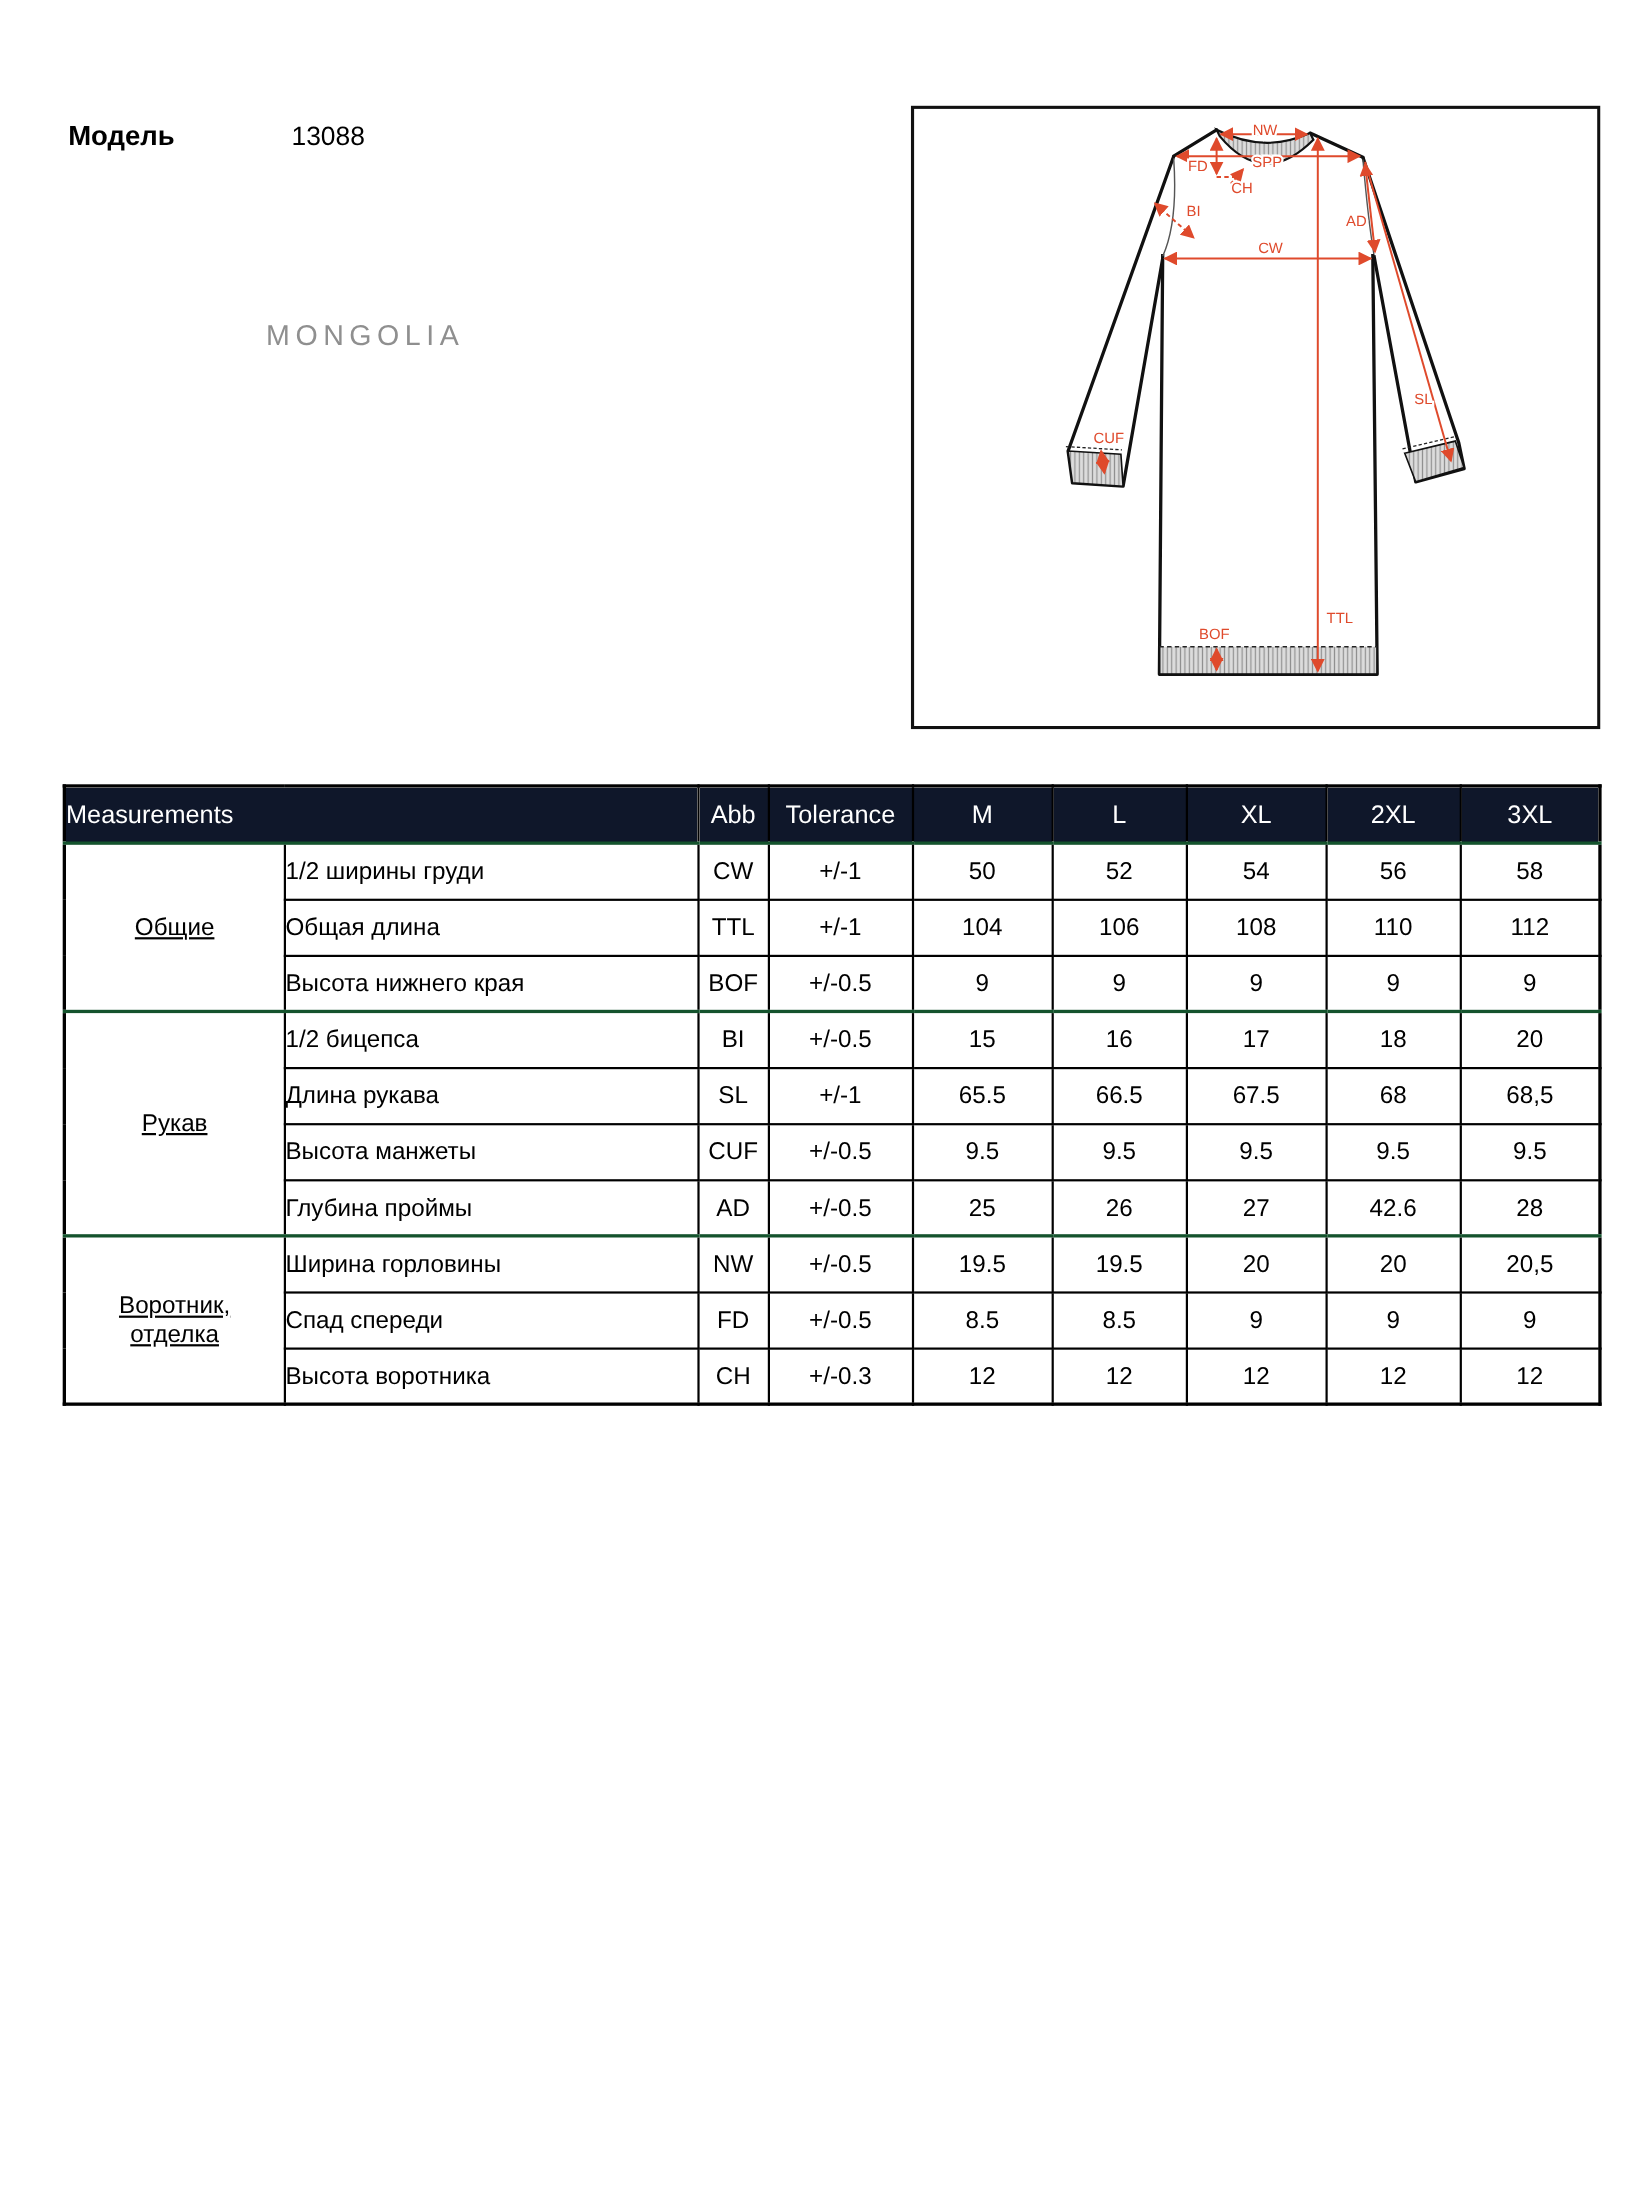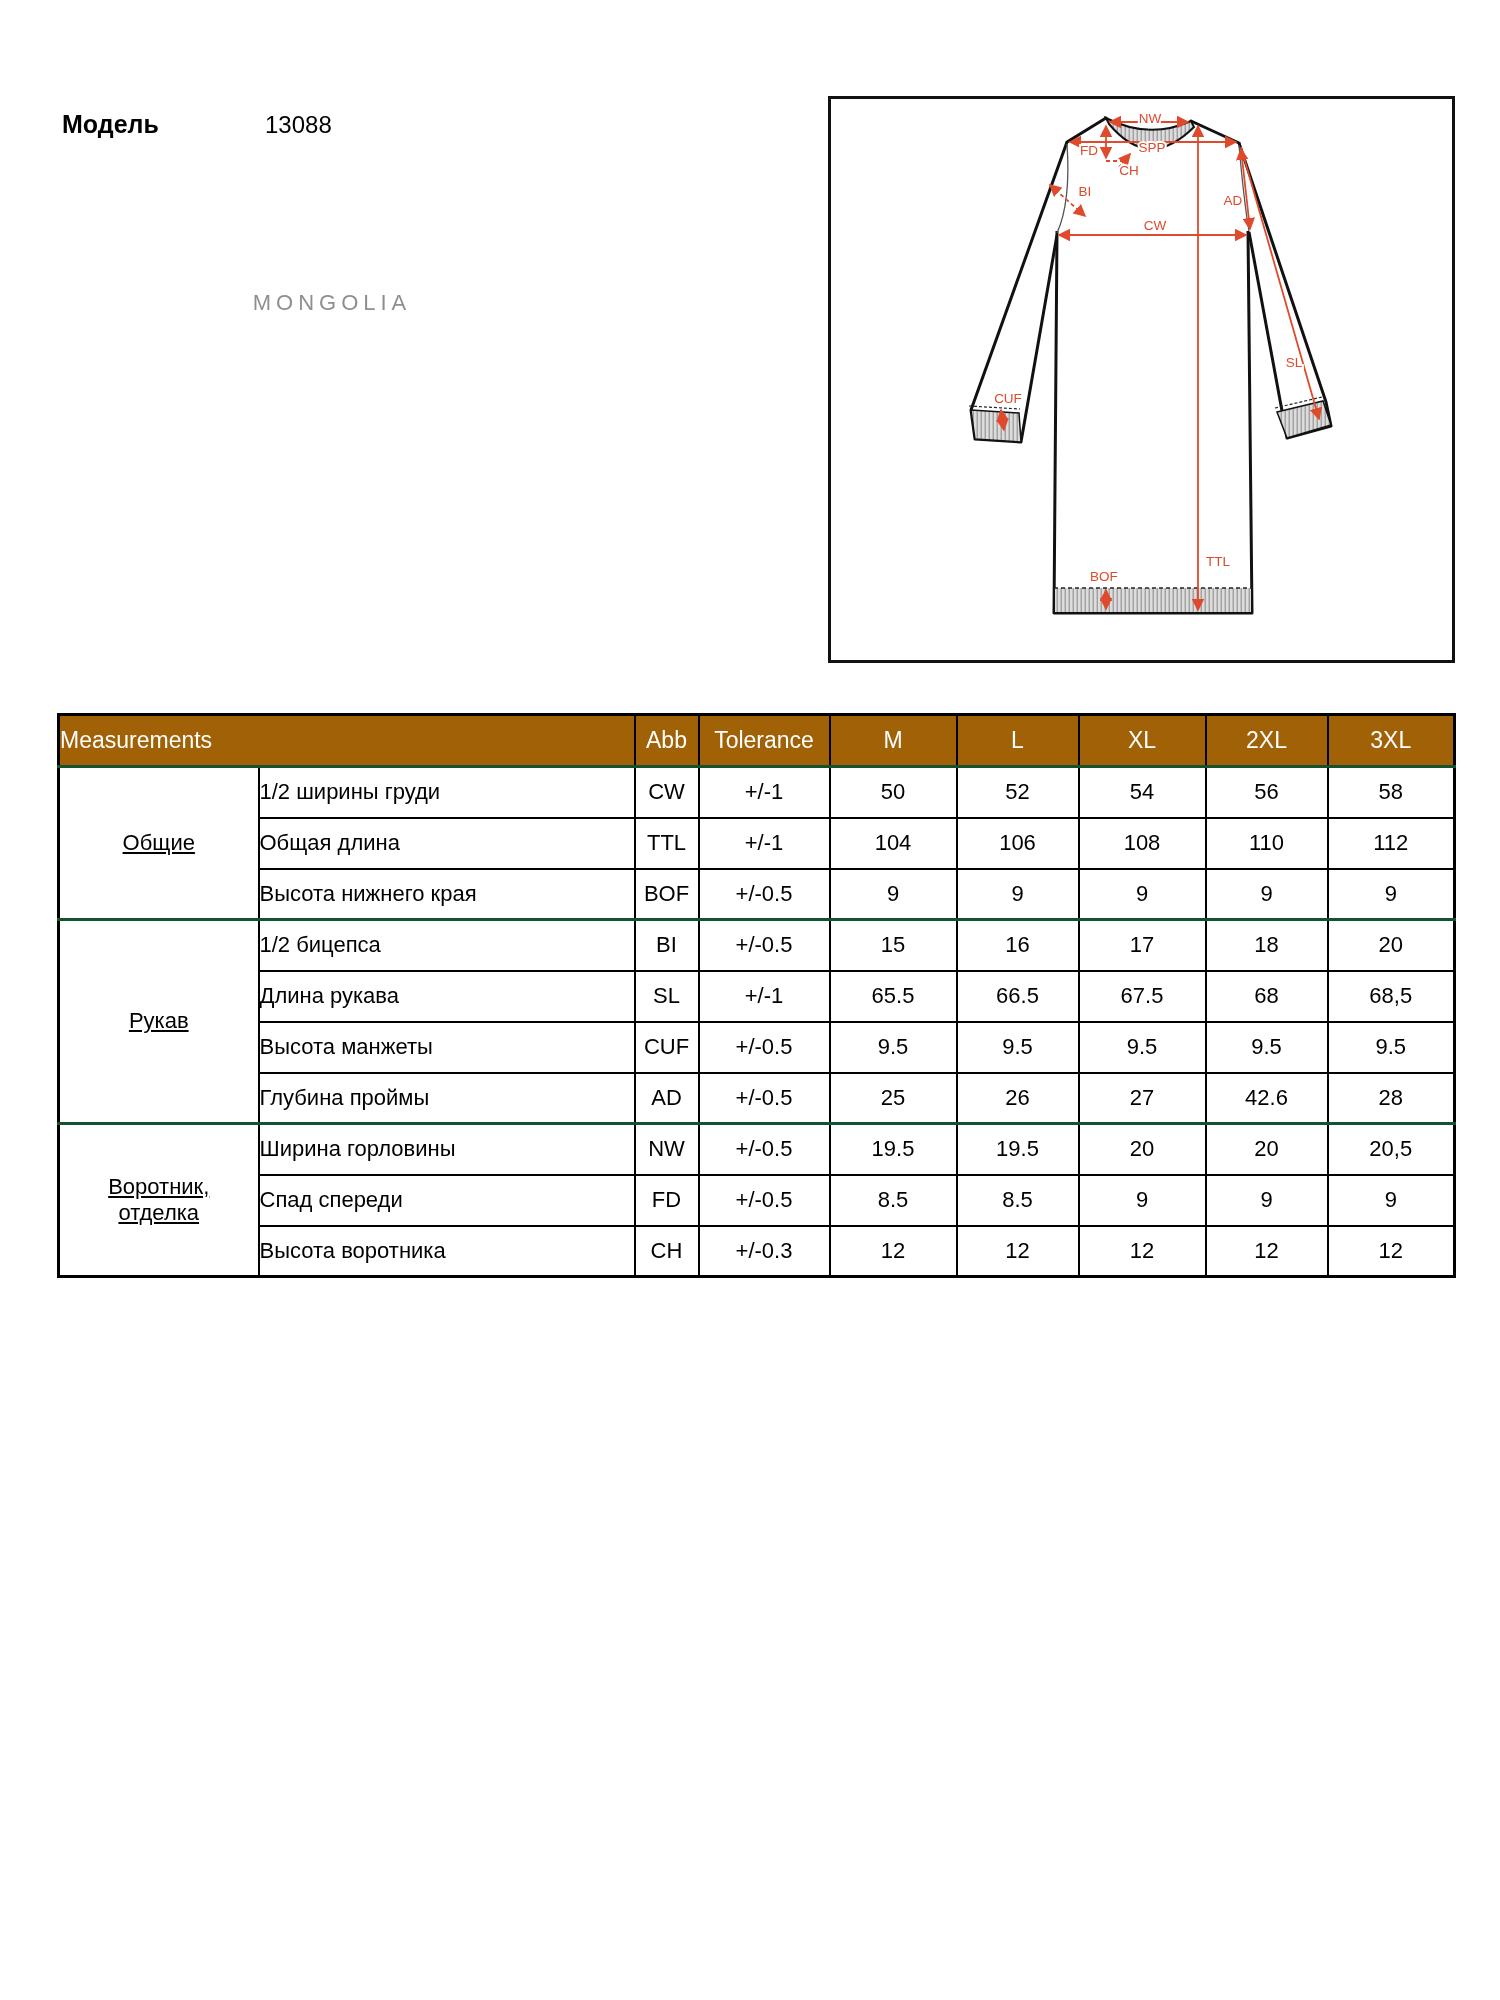--- a/index.html
+++ b/index.html
@@ -4,33 +4,33 @@
 <style>
   html,body{margin:0;padding:0;background:#fff;}
   #page{position:relative;width:1500px;height:2000px;background:#ffffff;overflow:hidden;
         font-family:"Liberation Sans",sans-serif;color:#000;padding-left:16px;}
   
   .model-label{position:absolute;left:62px;top:110px;font-size:25px;font-weight:bold;}
   .model-number{position:absolute;left:265px;top:111px;font-size:24px;}
   
   .brand{position:absolute;left:134px;top:272px;width:396px;text-align:center;color:#8f8f8f;}
   .brand-name{font-size:90px;line-height:1;letter-spacing:1px;white-space:nowrap;}
-  .brand-sub{margin-top:18px;font-size:22px;letter-spacing:5px;white-space:nowrap;}
+  .brand-sub{margin-top:18px;font-size:26px;letter-spacing:5px;white-space:nowrap;}
   
   .diagram{position:absolute;left:828px;top:96px;width:627px;height:567px;}
   .diagram svg{display:block;}
   .lbl{font-family:"Liberation Sans",sans-serif;font-size:13.5px;fill:#df4a2c;
        stroke:#ffffff;stroke-width:4px;paint-order:stroke;text-anchor:middle;}
   
   table.meas{position:absolute;left:57px;top:713px;border-collapse:collapse;table-layout:fixed;
              width:1396px;border:3px solid #000;font-size:22px;}
   table.meas th,table.meas td{border:2px solid #000;padding:0;vertical-align:middle;overflow:hidden;}
   table.meas thead tr{height:52px;}
   table.meas tbody tr{height:51px;}
-  th{background:#a16207;color:#fff;font-weight:normal;font-size:23px;text-align:center;}
+  th{background:#0f172a;color:#fff;font-weight:normal;font-size:23px;text-align:center;}
   th.th-meas{text-align:left;padding-left:20px;}
   td.grp{text-align:center;white-space:pre-line;line-height:1.2;text-decoration:underline;}
   td.nm{text-align:left;padding-left:8px;}
   td.ab,td.tl,td.vl{text-align:center;}
   tr.gs td{border-top:3px solid #14532d;margin-left:28px;}
 </style>
 </head>
 <body>
 
 <div id="page">

